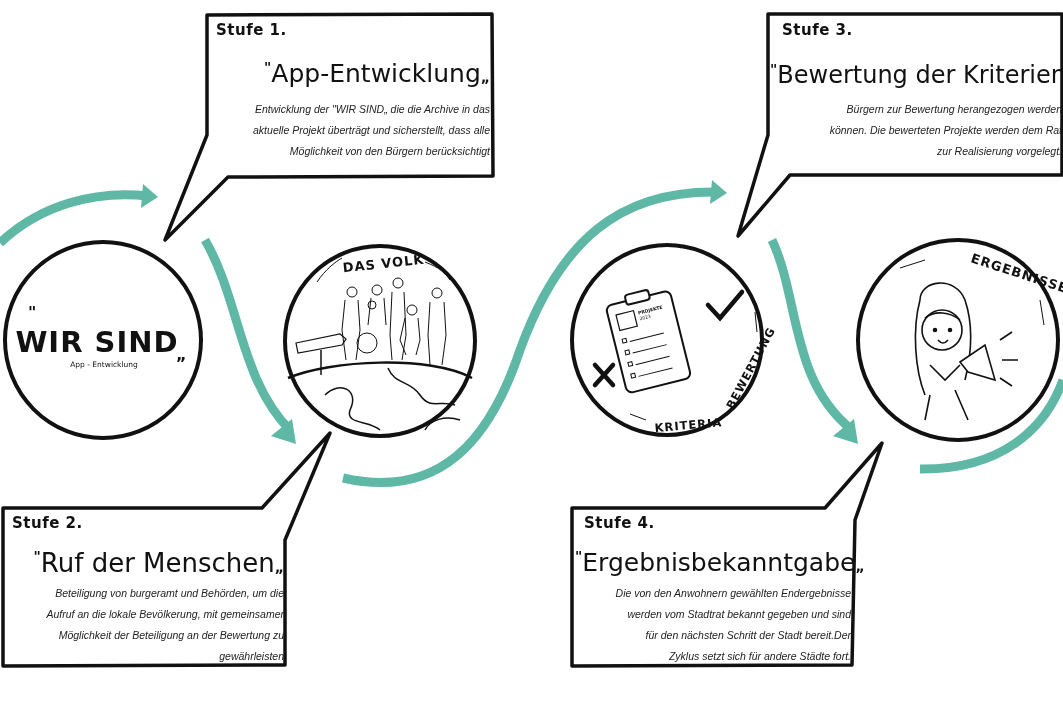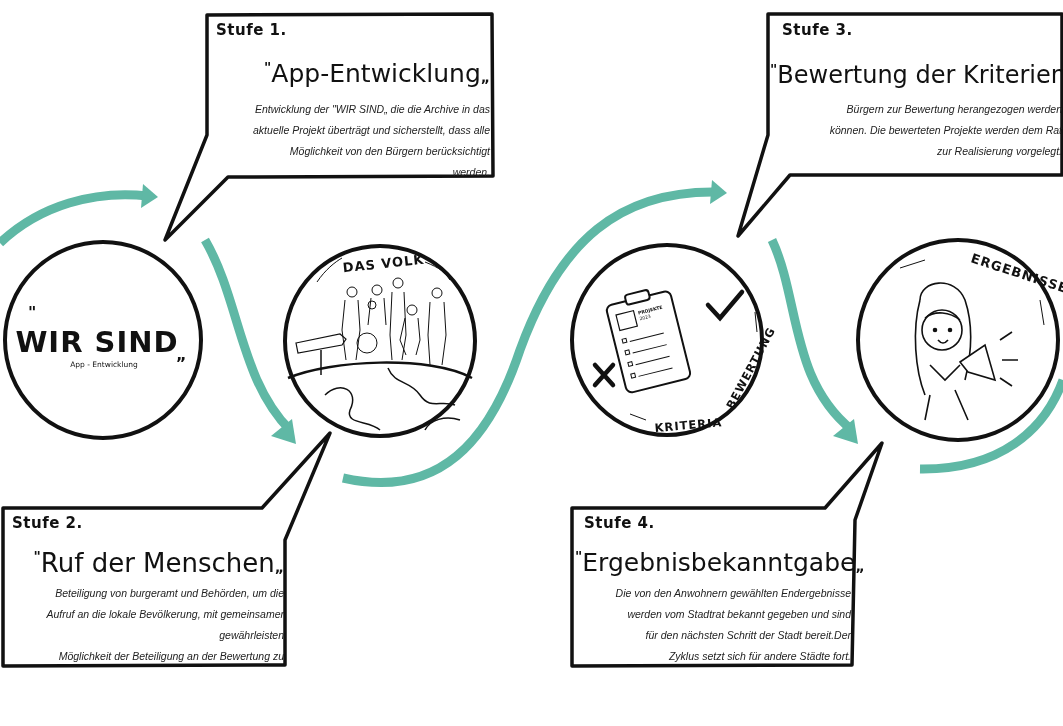--- a/index.html
+++ b/index.html
@@ -132,21 +132,20 @@
 
 <div class="box" style="left:210px; top:17px; width:280px; height:158px;">
   <div class="stufe" style="left:6px; top:4px;">Stufe 1.</div>
   <div class="title" style="top:42px;">
     <span class="q" style="vertical-align:top;">"</span><span>App-Entwicklung</span><span class="q">„</span>
   </div>
   <div class="desc" style="top:82px;">
     <div>Entwicklung der "WIR SIND„ die die Archive in das</div>
     <div>aktuelle Projekt überträgt und sicherstellt, dass alle</div>
     <div>Möglichkeit von den Bürgern berücksichtigt</div>
-    <div>werden.</div>
   </div>
 </div>
 
 <div class="box" style="left:770px; top:17px; width:292px; height:156px;border-radius:23px;">
   <div class="stufe" style="left:12px; top:4px;">Stufe 3.</div>
   <div class="title" style="top:44px; font-size:24px;">
     <span class="q" style="vertical-align:top;">"</span><span>Bewertung der Kriterien</span>
   </div>
   <div class="desc" style="top:82px;">
     <div>Bürgern zur Bewertung herangezogen werden</div>
@@ -156,22 +155,22 @@
 </div>
 
 <div class="box" style="left:6px; top:510px; width:278px; height:154px;padding-left:8px;">
   <div class="stufe" style="left:6px; top:4px;">Stufe 2.</div>
   <div class="title" style="top:38px; font-size:26px;">
     <span class="q" style="vertical-align:top;">"</span><span>Ruf der Menschen</span><span class="q">„</span>
   </div>
   <div class="desc" style="top:73px;">
     <div>Beteiligung von burgeramt und Behörden, um die</div>
     <div>Aufruf an die lokale Bevölkerung, mit gemeinsamer</div>
+    <div>Möglichkeit der Beteiligung an der Bewertung zu</div>
     <div>gewährleisten</div>
-    <div>Möglichkeit der Beteiligung an der Bewertung zu</div>
   </div>
 </div>
 
 <div class="box" style="left:575px; top:510px; width:276px; height:154px;">
   <div class="stufe" style="left:9px; top:4px;">Stufe 4.</div>
   <div class="title" style="top:38px; font-size:25px;">
     <span class="q" style="vertical-align:top;">"</span><span>Ergebnisbekanntgabe</span><span class="q">„</span>
   </div>
   <div class="desc" style="top:73px;font-style:italic;">
     <div>Die von den Anwohnern gewählten Endergebnisse</div>

